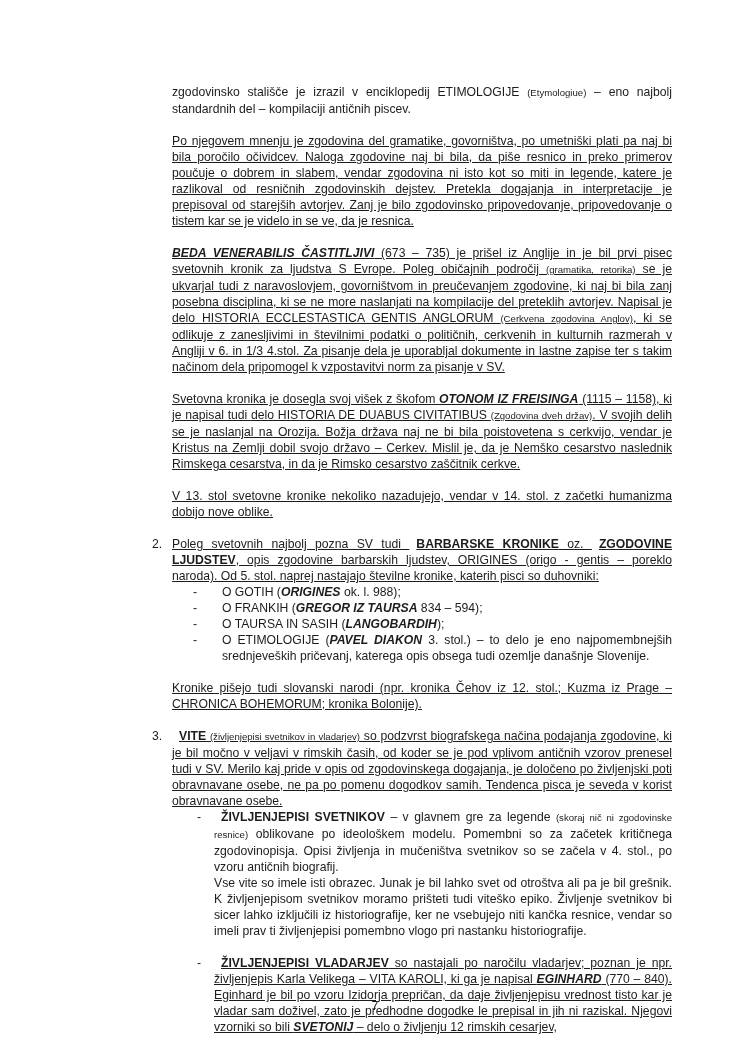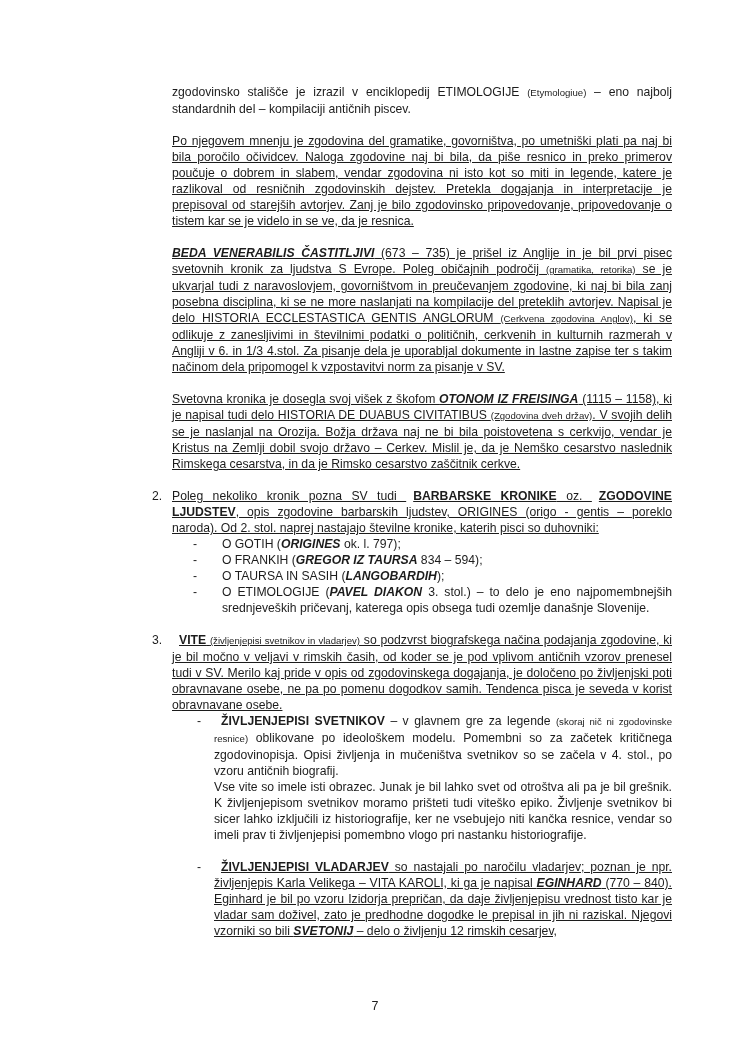--- a/index.html
+++ b/index.html
@@ -67,39 +67,45 @@
       </div>
       <div class="block para mt1">
         <div class="txt"><span class="n">Po njegovem mnenju je zgodovina del gramatike, govorništva, po umetniški plati pa naj bi bila poročilo očividcev. Naloga zgodovine naj bi bila, da piše resnico in preko primerov poučuje o dobrem in slabem, vendar zgodovina ni isto kot so miti in legende, katere je razlikoval od resničnih zgodovinskih dejstev. Pretekla dogajanja in interpretacije je prepisoval od starejših avtorjev. Zanj je bilo zgodovinsko pripovedovanje, pripovedovanje o tistem kar se je videlo in se ve, da je resnica.</span></div>
       </div>
       <div class="block para mt1">
         <div class="txt"><span class="bi">BEDA VENERABILIS ČASTITLJIVI</span><span class="n"> (673 – 735) je prišel iz Anglije in je bil prvi pisec svetovnih kronik za ljudstva S Evrope. Poleg običajnih področij </span><span class="sm">(gramatika, retorika)</span><span class="n"> se je ukvarjal tudi z naravoslovjem, govorništvom in preučevanjem zgodovine, ki naj bi bila zanj posebna disciplina, ki se ne more naslanjati na kompilacije del preteklih avtorjev. Napisal je delo HISTORIA ECCLESTASTICA GENTIS ANGLORUM </span><span class="sm">(Cerkvena zgodovina Anglov)</span><span class="n">, ki se odlikuje z zanesljivimi in številnimi podatki o političnih, cerkvenih in kulturnih razmerah v Angliji v 6. in 1/3 4.stol. Za pisanje dela je uporabljal dokumente in lastne zapise ter s takim načinom dela pripomogel k vzpostavitvi norm za pisanje v SV.</span></div>
       </div>
       <div class="block para mt1">
         <div class="txt"><span class="n">Svetovna kronika je dosegla svoj višek z škofom </span><span class="bi">OTONOM IZ FREISINGA</span><span class="n"> (1115 – 1158), ki je napisal tudi delo HISTORIA DE DUABUS CIVITATIBUS </span><span class="sm">(Zgodovina dveh držav)</span><span class="n">. V svojih delih se je naslanjal na Orozija. Božja država naj ne bi bila poistovetena s cerkvijo, vendar je Kristus na Zemlji dobil svojo državo – Cerkev. Mislil je, da je Nemško cesarstvo naslednik Rimskega cesarstva, in da je Rimsko cesarstvo zaščitnik cerkve.</span></div>
       </div>
+      <div class="block para mt1">
+        <div class="txt"><span class="n">V 13. stol svetovne kronike nekoliko nazadujejo, vendar v 14. stol. z začetki humanizma dobijo nove oblike.</span></div>
+      </div>
       <div class="block numbered mt1">
         <span class="num">2.</span>
-        <div class="txt"><span class="n">Poleg nekoliko kronik pozna SV tudi </span><span class="b">BARBARSKE KRONIKE</span><span class="n"> oz. </span><span class="b">ZGODOVINE LJUDSTEV</span><span class="n">, opis zgodovine barbarskih ljudstev, ORIGINES (origo - gentis – poreklo naroda). Od 2. stol. naprej nastajajo številne kronike, katerih pisci so duhovniki:</span></div>
+        <div class="txt"><span class="n">Poleg svetovnih najbolj pozna SV tudi </span><span class="b">BARBARSKE KRONIKE</span><span class="n"> oz. </span><span class="b">ZGODOVINE LJUDSTEV</span><span class="n">, opis zgodovine barbarskih ljudstev, ORIGINES (origo - gentis – poreklo naroda). Od 5. stol. naprej nastajajo številne kronike, katerih pisci so duhovniki:</span></div>
       </div>
       <div class="block bullet b2">
         <span class="dash">-</span>
-        <div class="txt"><span class="n">O GOTIH (</span><span class="bi">ORIGINES</span><span class="n"> ok. l. 797);</span></div>
+        <div class="txt"><span class="n">O GOTIH (</span><span class="bi">ORIGINES</span><span class="n"> ok. l. 988);</span></div>
       </div>
       <div class="block bullet b2">
         <span class="dash">-</span>
         <div class="txt"><span class="n">O FRANKIH (</span><span class="bi">GREGOR IZ TAURSA</span><span class="n"> 834 – 594);</span></div>
       </div>
       <div class="block bullet b2">
         <span class="dash">-</span>
         <div class="txt"><span class="n">O TAURSA IN SASIH (</span><span class="bi">LANGOBARDIH</span><span class="n">);</span></div>
       </div>
       <div class="block bullet b2">
         <span class="dash">-</span>
         <div class="txt"><span class="n">O ETIMOLOGIJE (</span><span class="bi">PAVEL DIAKON</span><span class="n"> 3. stol.) – to delo je eno najpomembnejših srednjeveških pričevanj, katerega opis obsega tudi ozemlje današnje Slovenije.</span></div>
+      </div>
+      <div class="block para mt1">
+        <div class="txt"><span class="n">Kronike pišejo tudi slovanski narodi (npr. kronika Čehov iz 12. stol.; Kuzma iz Prage – CHRONICA BOHEMORUM; kronika Bolonije).</span></div>
       </div>
       <div class="block numbered mt1">
         <span class="num">3.</span>
         <div class="txt"><span class="b">VITE</span><span class="n"> </span><span class="sm">(življenjepisi svetnikov in vladarjev)</span><span class="n"> so podzvrst biografskega načina podajanja zgodovine, ki je bil močno v veljavi v rimskih časih, od koder se je pod vplivom antičnih vzorov prenesel tudi v SV. Merilo kaj pride v opis od zgodovinskega dogajanja, je določeno po življenjski poti obravnavane osebe, ne pa po pomenu dogodkov samih. Tendenca pisca je seveda v korist obravnavane osebe.</span></div>
       </div>
       <div class="block bullet b3">
         <span class="dash">-</span>
         <div class="txt"><span class="b">ŽIVLJENJEPISI SVETNIKOV</span><span class="n"> – v glavnem gre za legende </span><span class="sm">(skoraj nič ni zgodovinske resnice)</span><span class="n"> oblikovane po ideološkem modelu. Pomembni so za začetek kritičnega zgodovinopisja. Opisi življenja in mučeništva svetnikov so se začela v 4. stol., po vzoru antičnih biografij.</span><br><span class="n">Vse vite so imele isti obrazec. Junak je bil lahko svet od otroštva ali pa je bil grešnik. K življenjepisom svetnikov moramo prišteti tudi viteško epiko. Življenje svetnikov bi sicer lahko izključili iz historiografije, ker ne vsebujejo niti kančka resnice, vendar so imeli prav ti življenjepisi pomembno vlogo pri nastanku historiografije.</span></div>
       </div>
       <div class="block bullet b3 mt1">

